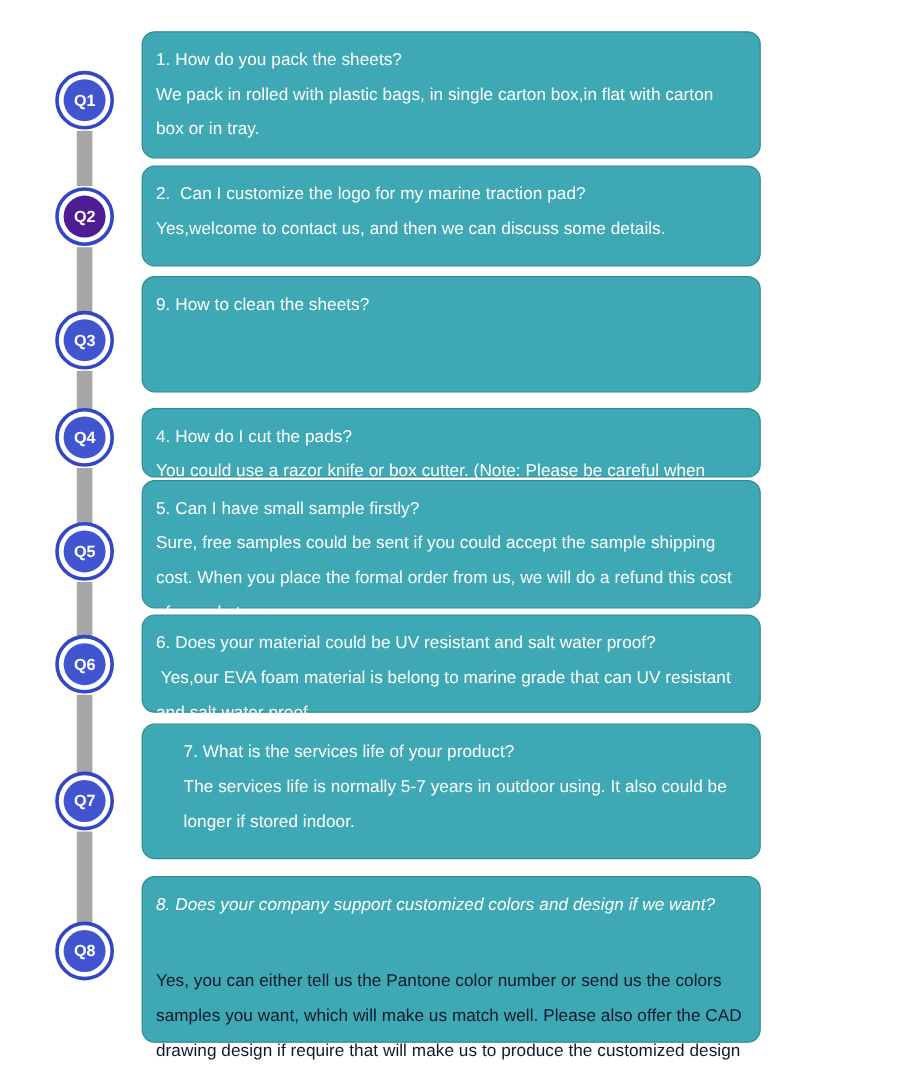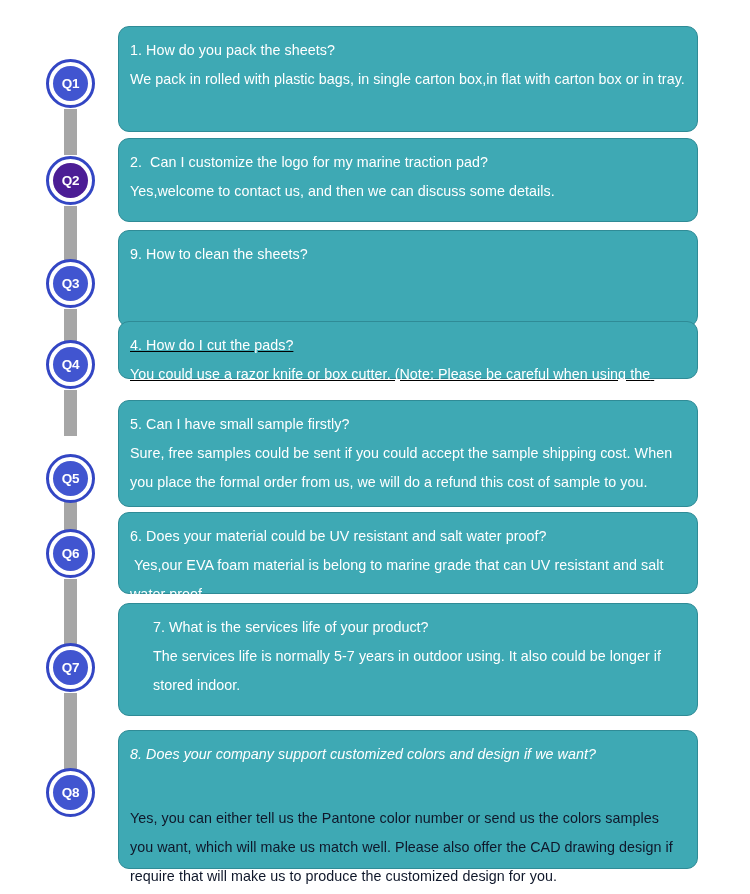--- a/index.html
+++ b/index.html
@@ -69,21 +69,21 @@
     position: absolute;
     left: 118px;
     top: 0;
     width: 632px;
     height: 894px;
   }
 
   .faq-card {
     position: absolute;
     left: 0;
-    width: 580px;
+    width: 516px;
     background: #3ea9b4;
     border: 1px solid #2f8b96;
     border-radius: 11px;
     padding: 9px 12px 9px 11px;
   }
 
   .faq-line {
     color: #ffffff;
     font-size: 14.3px;
     line-height: 29px;
@@ -112,21 +112,21 @@
       </div>
       <div class="badge" style="top: 156px; border-color: rgb(51, 70, 196);">
         <div class="badge-inner" style="background: #4c1d95; color: rgb(255, 255, 255); text-align: center;">Q2</div>
       </div>
       <div class="badge" style="top: 259px; border-color: rgb(51, 70, 196);">
         <div class="badge-inner" style="background: rgb(65, 85, 208); color: rgb(255, 255, 255);">Q3</div>
       </div>
       <div class="badge" style="top: 340px; border-color: rgb(51, 70, 196);">
         <div class="badge-inner" style="background: rgb(65, 85, 208); color: rgb(255, 255, 255);">Q4</div>
       </div>
-      <div class="badge" style="top: 454px; border-color: rgb(51, 70, 196); text-align: center;">
+      <div class="badge" style="top: 435px; border-color: rgb(51, 70, 196); text-align: center;">
         <div class="badge-inner" style="background: rgb(65, 85, 208); color: rgb(255, 255, 255);">Q5</div>
       </div>
       <div class="badge" style="top: 529px; border-color: rgb(51, 70, 196);">
         <div class="badge-inner" style="background: rgb(65, 85, 208); color: rgb(255, 255, 255);">Q6</div>
       </div>
       <div class="badge" style="top: 643px; border-color: rgb(51, 70, 196);">
         <div class="badge-inner" style="background: rgb(65, 85, 208); color: rgb(255, 255, 255);">Q7</div>
       </div>
       <div class="badge" style="top: 768px; border-color: rgb(51, 70, 196);">
         <div class="badge-inner" style="background: rgb(65, 85, 208); color: rgb(255, 255, 255);">Q8</div>
@@ -137,21 +137,21 @@
         <div class="faq-line faq-question" style="color: rgb(255, 255, 255);">1. How do you pack the sheets?</div>
         <div class="faq-line faq-answer" style="color: rgb(255, 255, 255);">We pack in rolled with plastic bags, in single carton box,in flat with carton box or in tray.</div>
       </div>
       <div class="faq-card" style="top: 138px; height: 84px; background: rgb(62, 169, 180); border-color: rgb(47, 139, 150);">
         <div class="faq-line faq-question" style="color: rgb(255, 255, 255);">2.  Can I customize the logo for my marine traction pad?</div>
         <div class="faq-line faq-answer" style="color: rgb(255, 255, 255);">Yes,welcome to contact us, and then we can discuss some details.</div>
       </div>
       <div class="faq-card" style="top: 230px; height: 97px; background: rgb(62, 169, 180); border-color: rgb(47, 139, 150);">
         <div class="faq-line faq-question" style="color: rgb(255, 255, 255);">9. How to clean the sheets?</div>
       </div>
-      <div class="faq-card" style="top: 321px; height: 58px; background: rgb(62, 169, 180); border-color: rgb(47, 139, 150); text-decoration: underline;">
+      <div class="faq-card" style="top: 340px; height: 58px; background: rgb(62, 169, 180); border-color: rgb(47, 139, 150);">
         <div class="faq-line faq-question" style="color: rgb(255, 255, 255);">4. How do I cut the pads?</div>
         <div class="faq-line faq-answer" style="color: rgb(255, 255, 255);">You could use a razor knife or box cutter. (Note: Please be careful when using the knife)</div>
       </div>
       <div class="faq-card" style="top: 400px; height: 107px; background: rgb(62, 169, 180); border-color: rgb(47, 139, 150);">
         <div class="faq-line faq-question" style="color: rgb(255, 255, 255);">5. Can I have small sample firstly?</div>
         <div class="faq-line faq-answer" style="color: rgb(255, 255, 255);">Sure, free samples could be sent if you could accept the sample shipping cost. When you place the formal order from us, we will do a refund this cost of sample to you.</div>
       </div>
       <div class="faq-card" style="top: 512px; height: 82px; background: rgb(62, 169, 180); border-color: rgb(47, 139, 150);">
         <div class="faq-line faq-question" style="color: rgb(255, 255, 255);">6. Does your material could be UV resistant and salt water proof?</div>
         <div class="faq-line faq-answer" style="color: rgb(255, 255, 255);"> Yes,our EVA foam material is belong to marine grade that can UV resistant and salt water proof.</div>

